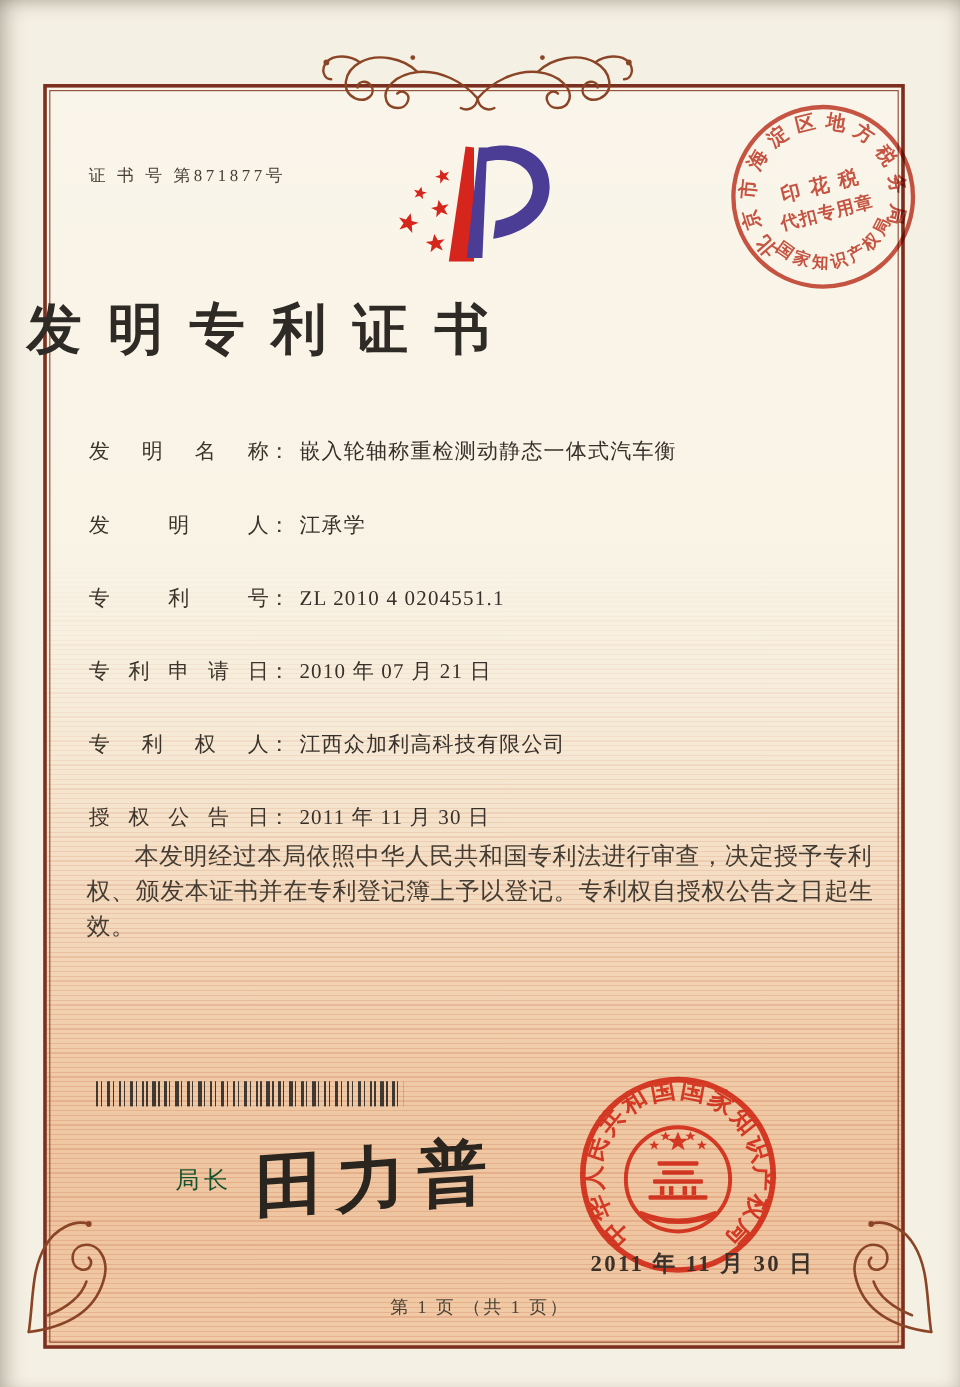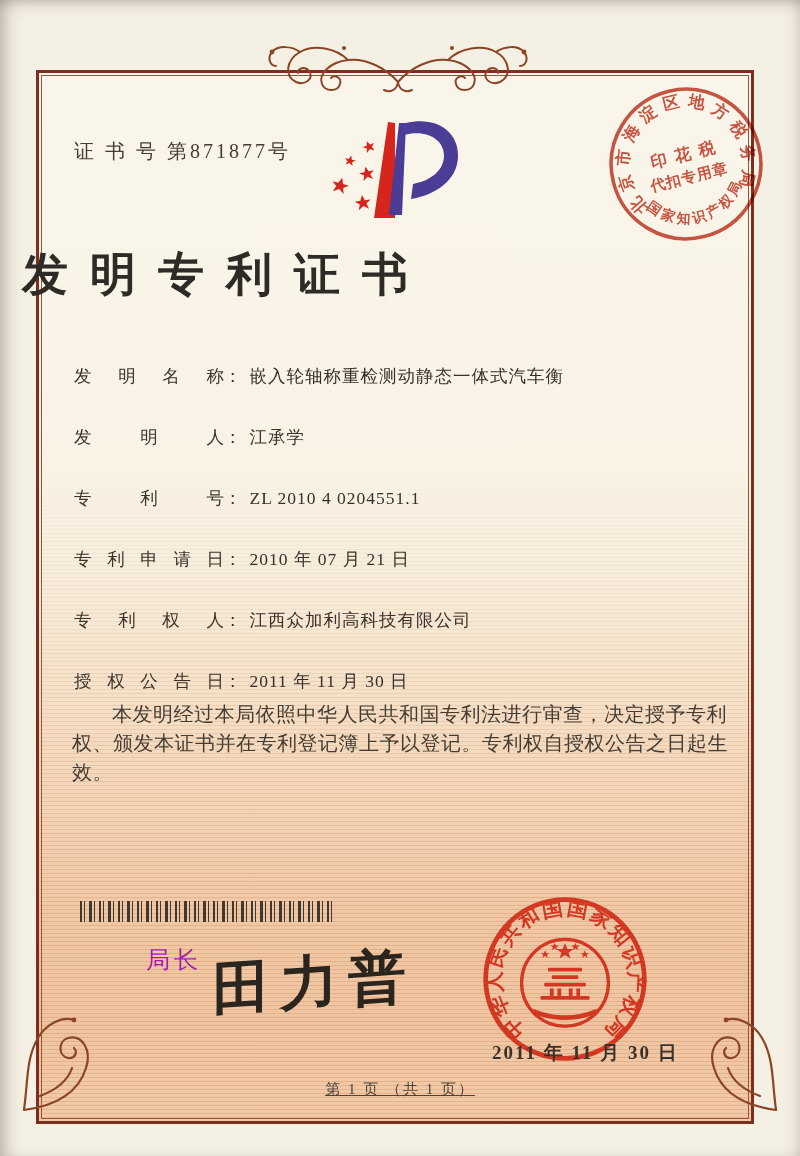--- a/index.html
+++ b/index.html
@@ -28,21 +28,21 @@
     -webkit-mask-image:linear-gradient(180deg, transparent 0 36%, rgba(0,0,0,.5) 55%, #000 78%);
             mask-image:linear-gradient(180deg, transparent 0 36%, rgba(0,0,0,.5) 55%, #000 78%);
   }
   .ornament{position:absolute; z-index:6;}
   .ornament svg{display:block; width:100%; height:100%;}
   .orn-top{left:248px; top:38px; width:300px; height:60px;}
   .orn-bl{left:18px;  top:1004px; width:112px; height:112px;}
   .orn-br{right:18px; top:1004px; width:112px; height:112px; transform:scaleX(-1);}
   
   .cert-no{position:absolute; left:74px; top:138px; z-index:7;
-    font-size:20px; letter-spacing:3px; color:#453d33;}
+    font-size:14px; letter-spacing:3px; color:#453d33;}
   .logo{position:absolute; left:318px; top:114px; width:186px; height:134px; z-index:7;}
   .tax-stamp{position:absolute; left:604px; top:82px; width:164px; height:164px; z-index:8;
     transform:rotate(-14deg); opacity:.88; mix-blend-mode:multiply;}
   .title{position:absolute; left:0; right:0; top:244px; z-index:7; margin:0;
     text-align:left; font-size:46px; font-weight:600; color:#2e2a25;
     letter-spacing:22px; text-indent:22px;}
   
   .fields{position:absolute; left:74px; top:364px; right:64px; z-index:7;}
   .field-row{display:flex; align-items:baseline; height:20px; margin-bottom:41px; font-size:17.5px; color:#3c342a;}
   .field-label{display:flex; justify-content:space-between; width:150px;}
@@ -54,30 +54,30 @@
     font-size:20px; line-height:29px; color:#443c32; letter-spacing:.5px;}
   .body-text p{margin:0; text-indent:2em;}
   
   .barcode{position:absolute; left:80px; top:901px; width:256px; height:21px; z-index:7;
     background:repeating-linear-gradient(90deg,
       #20201e 0 2px, transparent 2px 4px,
       #20201e 4px 5px, transparent 5px 9px,
       #20201e 9px 12px, transparent 12px 14px,
       #20201e 14px 15px, transparent 15px 19px);
     opacity:.85;}
-  .sig-title{position:absolute; left:146px; top:944px; z-index:7; font-size:24px; letter-spacing:4px; color:#a21caf;}
+  .sig-title{position:absolute; left:146px; top:970px; z-index:7; font-size:20px; letter-spacing:4px; color:#14532d;}
   .sig-name{position:absolute; left:212px; top:944px; z-index:7;
     font-size:58px; font-weight:700; letter-spacing:10px; color:#2b251f;
     transform:rotate(-4deg) skewX(-4deg); white-space:nowrap;}
   .gov-seal{position:absolute; left:480px; top:894px; width:170px; height:170px; z-index:9;
     opacity:.92; mix-blend-mode:multiply;}
   .seal-date{position:absolute; left:492px; top:1040px; z-index:10;
     font-size:19px; font-weight:600; letter-spacing:2px; color:#3a322a;}
   .page-footer{position:absolute; left:0; right:0; top:1080px; z-index:7;
-    text-align:center; font-size:15px; letter-spacing:2px; color:#4c4337;text-decoration:underline;}
+    text-align:center; font-size:15px; letter-spacing:2px; color:#4c4337;}
 </style>
 </head>
 <body>
 
 <div class="page">
 
   <div class="frame">
     <div class="texture"></div>
   </div>
 

